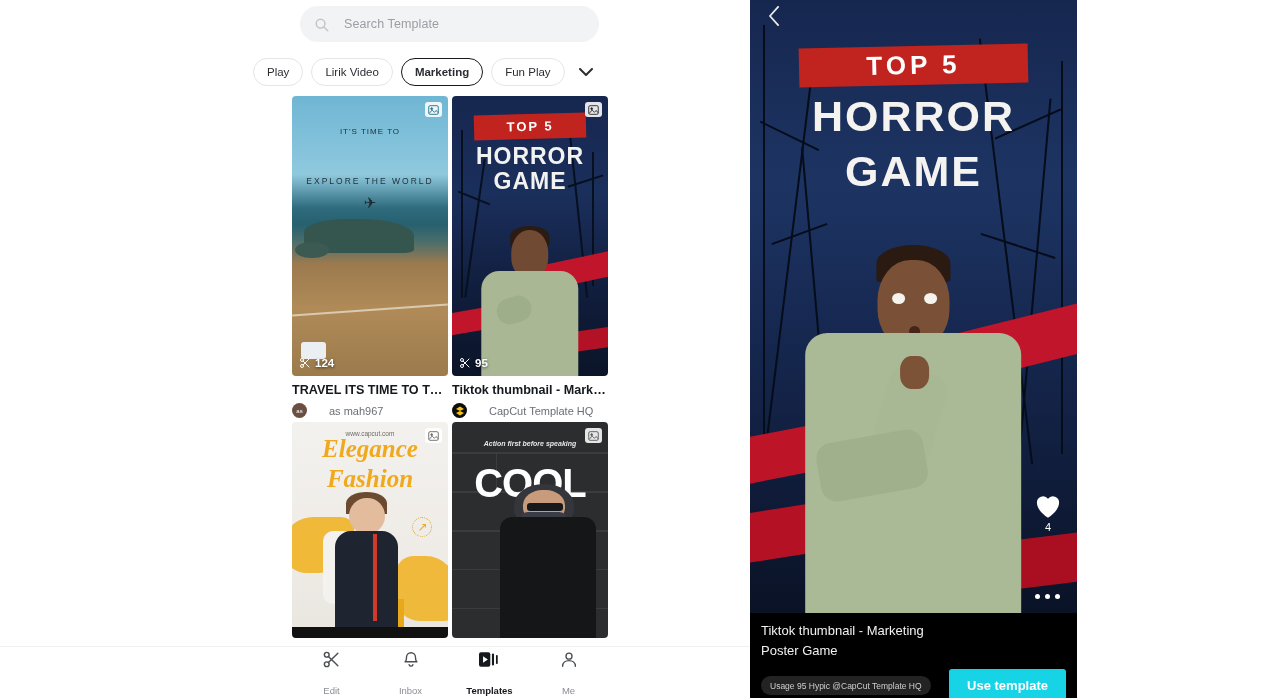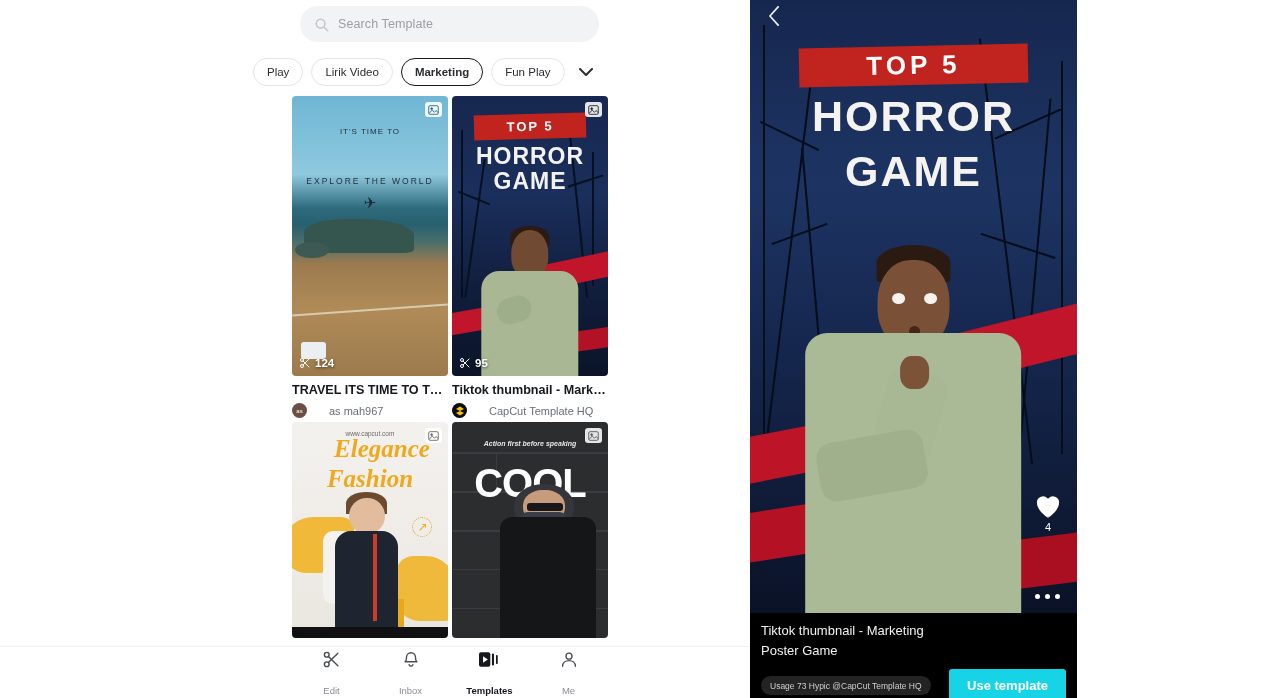--- a/index.html
+++ b/index.html
@@ -10,21 +10,21 @@
     overflow:hidden;
   }
   .screen { position:relative; width:1280px; height:698px; background:#fff; }
 
   
   .browser { position:absolute; left:0; top:0; width:750px; height:698px; background:#fff; overflow:hidden; }
 
   .search-wrap { position:absolute; left:300px; top:6px; width:299px; height:36px; }
   .search-box {
     width:100%; height:100%; background:#f2f3f5; border-radius:18px;
-    display:flex; align-items:center; padding:0 14px; gap:9px;
+    display:flex; align-items:center; padding:0 14px; gap:15px;
   }
   .search-ico { width:15px; height:15px; flex:0 0 auto; opacity:.45; }
   .search-ph { font-size:12.5px; color:#9b9ea4; letter-spacing:.1px; }
 
   .chips { position:absolute; left:275px; top:56px; width:340px; height:32px; display:flex; align-items:center; gap:8px; }
   .chip {
     height:28px; padding:0 13px; border:1px solid #e3e5e8; border-radius:14px;
     display:flex; align-items:center; justify-content:center;
     font-size:11.5px; color:#2b2d31; white-space:nowrap; background:#fff;
   }
@@ -79,21 +79,21 @@
   .person .head { position:absolute; left:50%; transform:translateX(-50%); top:0; width:38%; height:33%; background:#714a33; border-radius:48% 48% 42% 42%; }
   .person .hair { position:absolute; left:50%; transform:translateX(-50%); top:-3%; width:40%; height:14%; background:#2b1b12; border-radius:50% 50% 0 0; }
   .person .body { position:absolute; left:50%; transform:translateX(-50%); top:28%; width:100%; height:72%; background:#a9b794; border-radius:18px 18px 0 0; }
   .person .arm { position:absolute; left:16%; top:46%; width:36%; height:18%; background:#9fae8a; border-radius:14px; transform:rotate(-18deg); }
 
   .tv-eleg { position:absolute; inset:0; background:linear-gradient(#f3f1ee 0%, #efece7 60%, #e9e5df 100%); }
   .tv-eleg .y1 { position:absolute; left:-4%; top:44%; width:44%; height:26%; background:#f0b429; border-radius:40% 20% 50% 30%; opacity:.92; }
   .tv-eleg .y2 { position:absolute; right:-6%; top:62%; width:40%; height:30%; background:#f0b429; border-radius:30% 50% 20% 40%; opacity:.9; }
   .tv-eleg .y3 { position:absolute; left:28%; bottom:0; width:44%; height:18%; background:#e8a81c; }
   .el-url { position:absolute; left:0; top:3.5%; width:100%; text-align:center; font-size:6.5px; color:#6c6b66; }
-  .el-t1 { position:absolute; left:12px; top:7%; width:100%; text-align:center; font-family:"Liberation Serif", serif; font-style:italic; font-weight:bold; font-size:25px; color:#f0a91c; line-height:.95; }
+  .el-t1 { position:absolute; left:0; top:7%; width:100%; text-align:center; font-family:"Liberation Serif", serif; font-style:italic; font-weight:bold; font-size:25px; color:#f0a91c; line-height:.95; }
   .el-t2 { position:absolute; left:0; top:20%; width:100%; text-align:center; font-family:"Liberation Serif", serif; font-style:italic; font-weight:bold; font-size:25px; color:#f0a91c; }
   .el-woman { position:absolute; left:26%; top:35%; width:44%; height:65%; }
   .el-woman .h { position:absolute; left:24%; top:0; width:52%; height:26%; background:#e3bb9d; border-radius:50%; }
   .el-woman .hr { position:absolute; left:20%; top:-4%; width:60%; height:16%; background:#6b4a2f; border-radius:50% 50% 0 0; }
   .el-woman .b { position:absolute; left:4%; top:24%; width:92%; height:76%; background:#1e2430; border-radius:16px 16px 0 0; }
   .el-woman .sh { position:absolute; left:-14%; top:24%; width:44%; height:52%; background:#f4f2ee; border-radius:10px; }
   .el-arrow { position:absolute; right:10%; top:44%; width:20px; height:20px; border:1.4px dotted #dfa31e; border-radius:50%; display:flex; align-items:center; justify-content:center; color:#f0a91c; font-size:12px; }
   .el-strap { position:absolute; left:52%; top:52%; width:4px; height:40%; background:#cf3a2a; }
   .el-bar { position:absolute; left:0; bottom:0; width:100%; height:5%; background:#111; }
 
@@ -455,19 +455,19 @@
           <i></i>
         </div>
     </div>
 
     <div class="pv-info">
       <div class="pv-title">
         <span>Tiktok thumbnail - Marketing</span><br>
         <span>Poster Game</span>
       </div>
       <div class="pv-row">
-        <div class="pv-usage">Usage 73 Hypic @CapCut Template HQ</div>
+        <div class="pv-usage">Usage 95 Hypic @CapCut Template HQ</div>
         <div class="pv-use-btn">Use template</div>
       </div>
     </div>
   </div>
 
 </div>
 
 </body></html>

